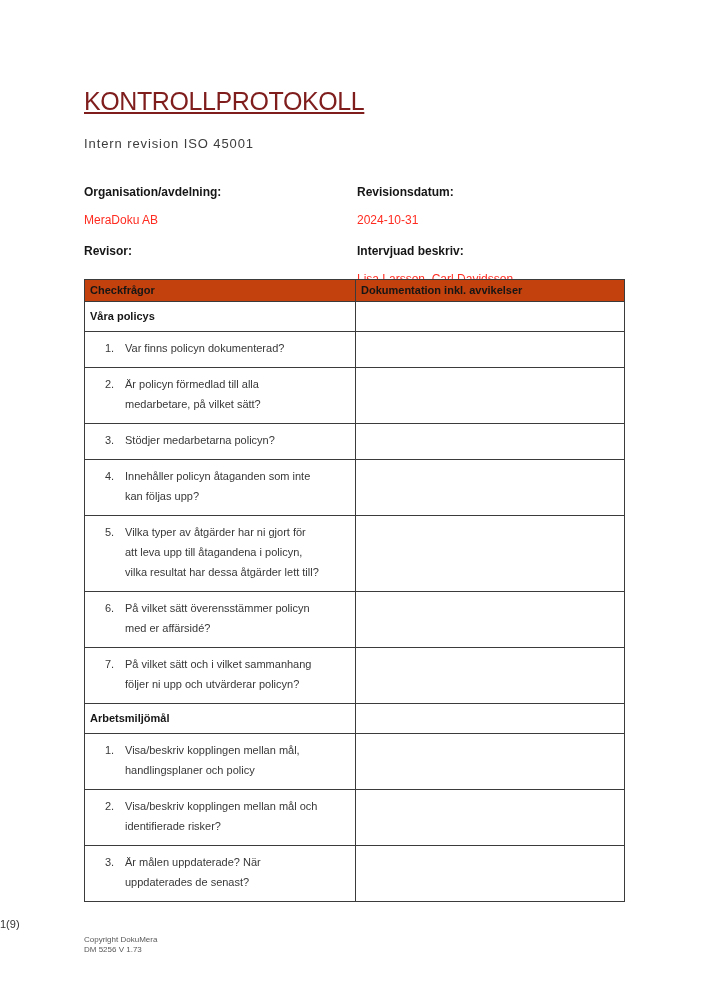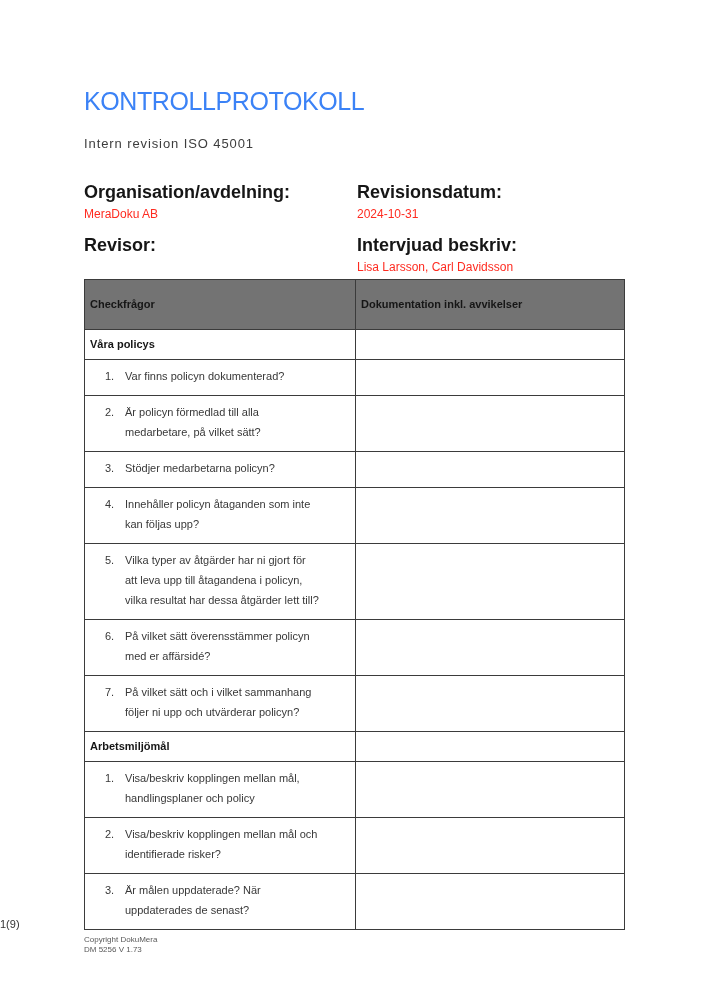--- a/index.html
+++ b/index.html
@@ -18,75 +18,76 @@
     background: #ffffff;
     overflow: hidden;
   }
 
   
   .title-block { position: absolute; left: 84px; top: 87px; }
   .doc-title {
     font-size: 25px;
     font-weight: 400;
     letter-spacing: -0.4px;
-    color: #3b82f6;
+    color: #7f1d1d;
     line-height: 28px;
     white-space: nowrap;
+    text-decoration: underline;
   }
   .doc-subtitle {
     margin-top: 21px;
     font-size: 13px;
     letter-spacing: 0.9px;
     color: #3d3d3d;
     white-space: nowrap;
   }
 
   
   .meta-grid {
     position: absolute;
     left: 84px; top: 184px;
     width: 541px;
     display: grid;
     grid-template-columns: 273px 268px;
     row-gap: 15px;
   }
   .meta-label {
-    font-size: 18px;
+    font-size: 12px;
     font-weight: 700;
     color: #161616;
     line-height: 16px;
   }
   .meta-value {
     font-size: 12px;
     color: #fe2b20;
     line-height: 16px;
-    margin-top: 6px;
+    margin-top: 12px;
   }
 
   
   table.checklist {
     position: absolute;
     left: 84px; top: 279px;
     width: 540px;
     border-collapse: collapse;
     table-layout: fixed;
   }
   table.checklist col.c1 { width: 271px; }
   table.checklist col.c2 { width: 269px; }
   table.checklist th, table.checklist td {
     border: 1px solid #3b3b3b;
     vertical-align: top;
   }
   table.checklist th {
-    background: #737373;
+    background: #c2410c;
     font-size: 11px;
     font-weight: 700;
     color: #161616;
     text-align: left;
-    padding: 18px 5px;
+    padding: 4px 5px;
     line-height: 13px;
   }
   td.section-cell {
     font-size: 11px;
     font-weight: 700;
     color: #161616;
     padding: 8px 5px;
     line-height: 13px;
   }
   td.question-cell { padding: 6px 5px 9px 20px; }

